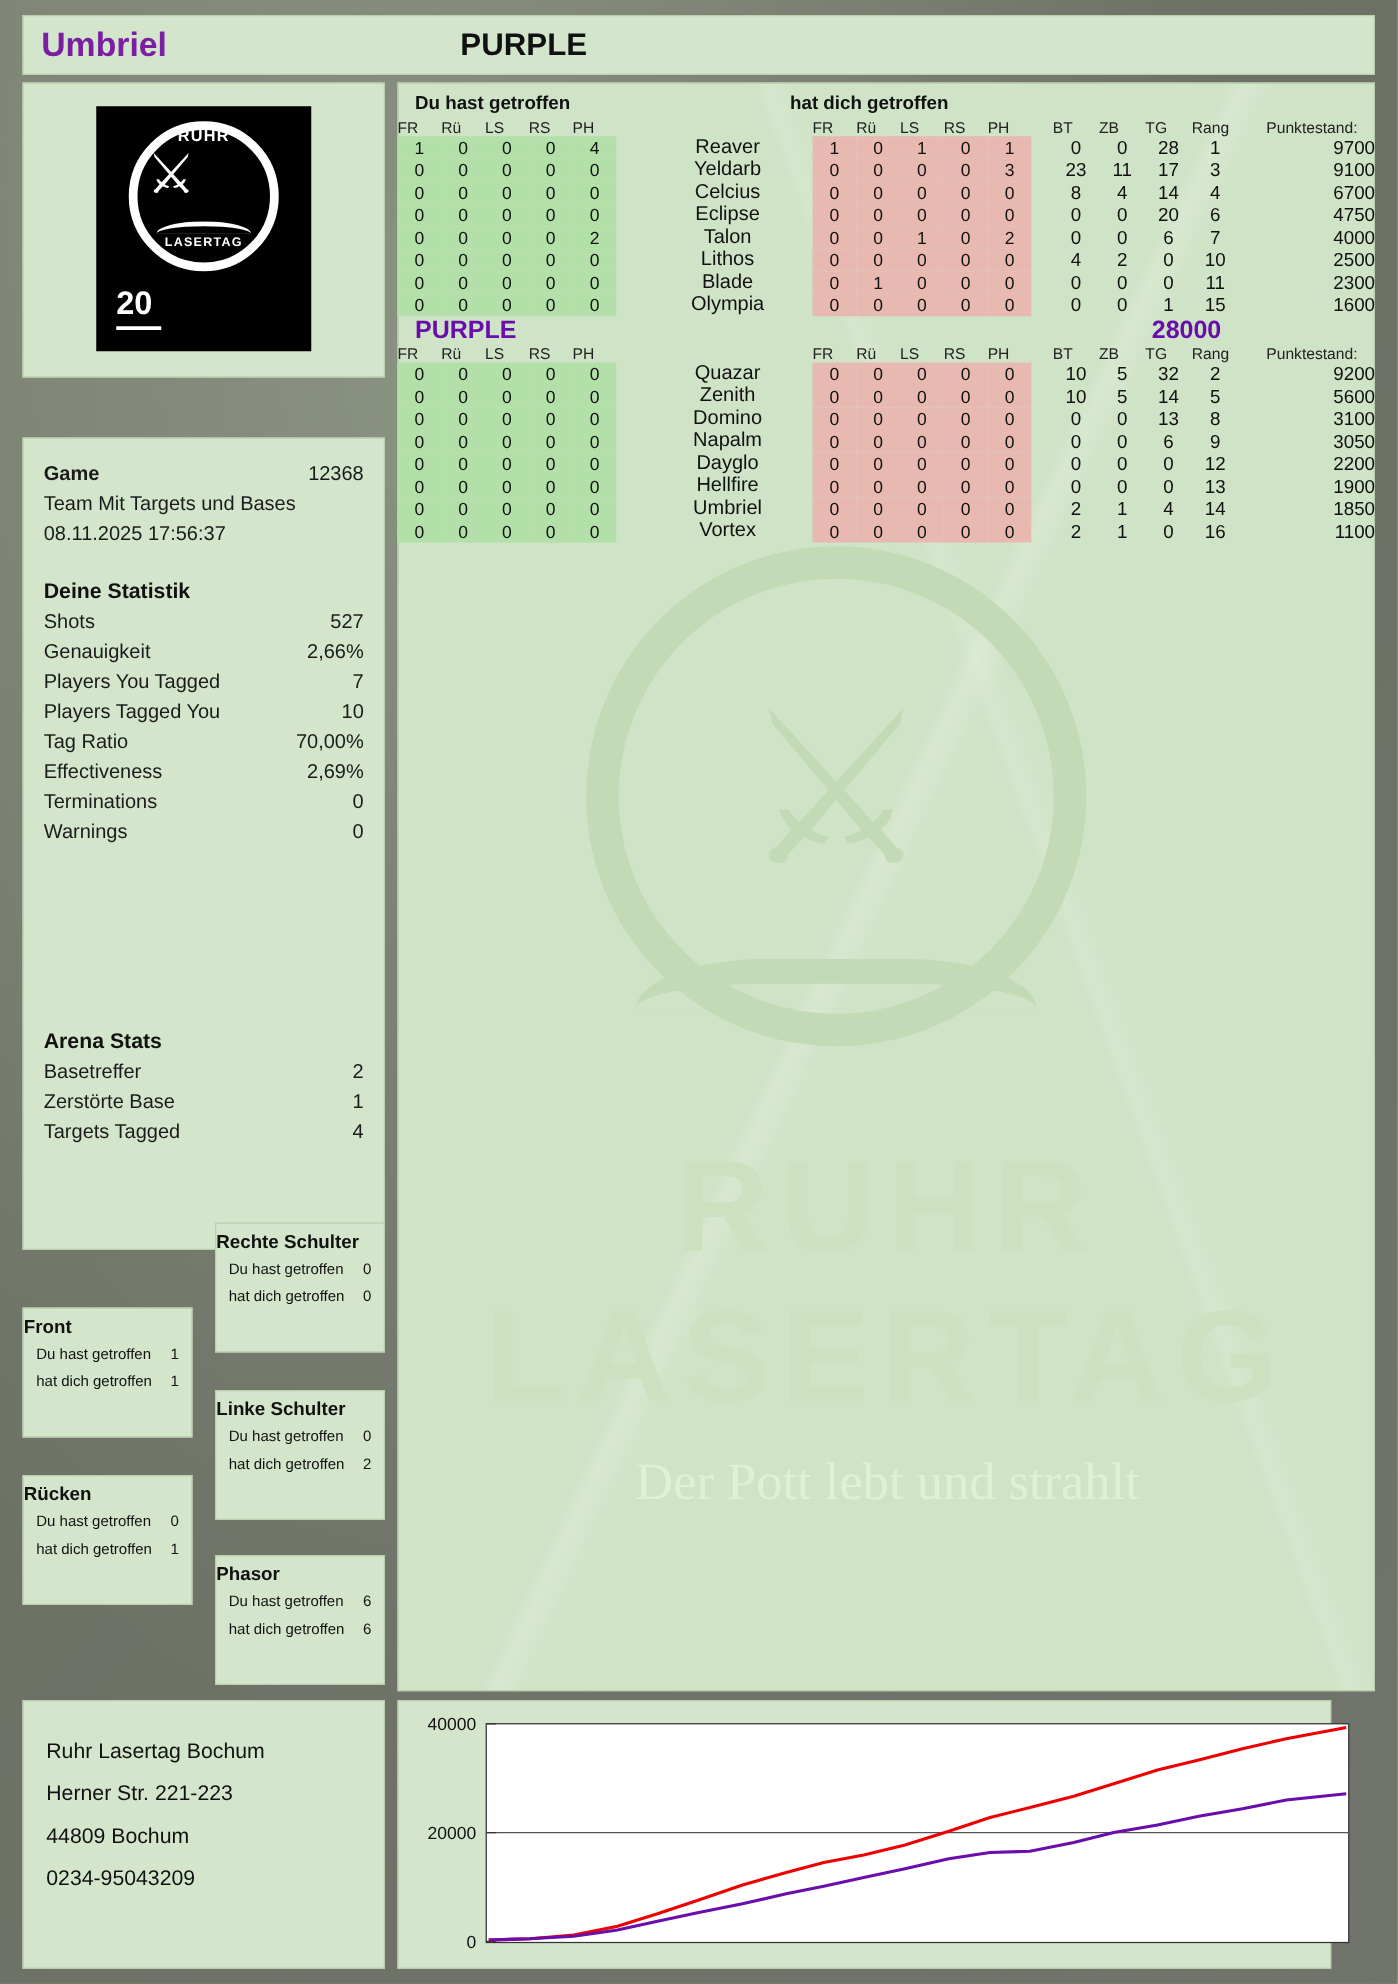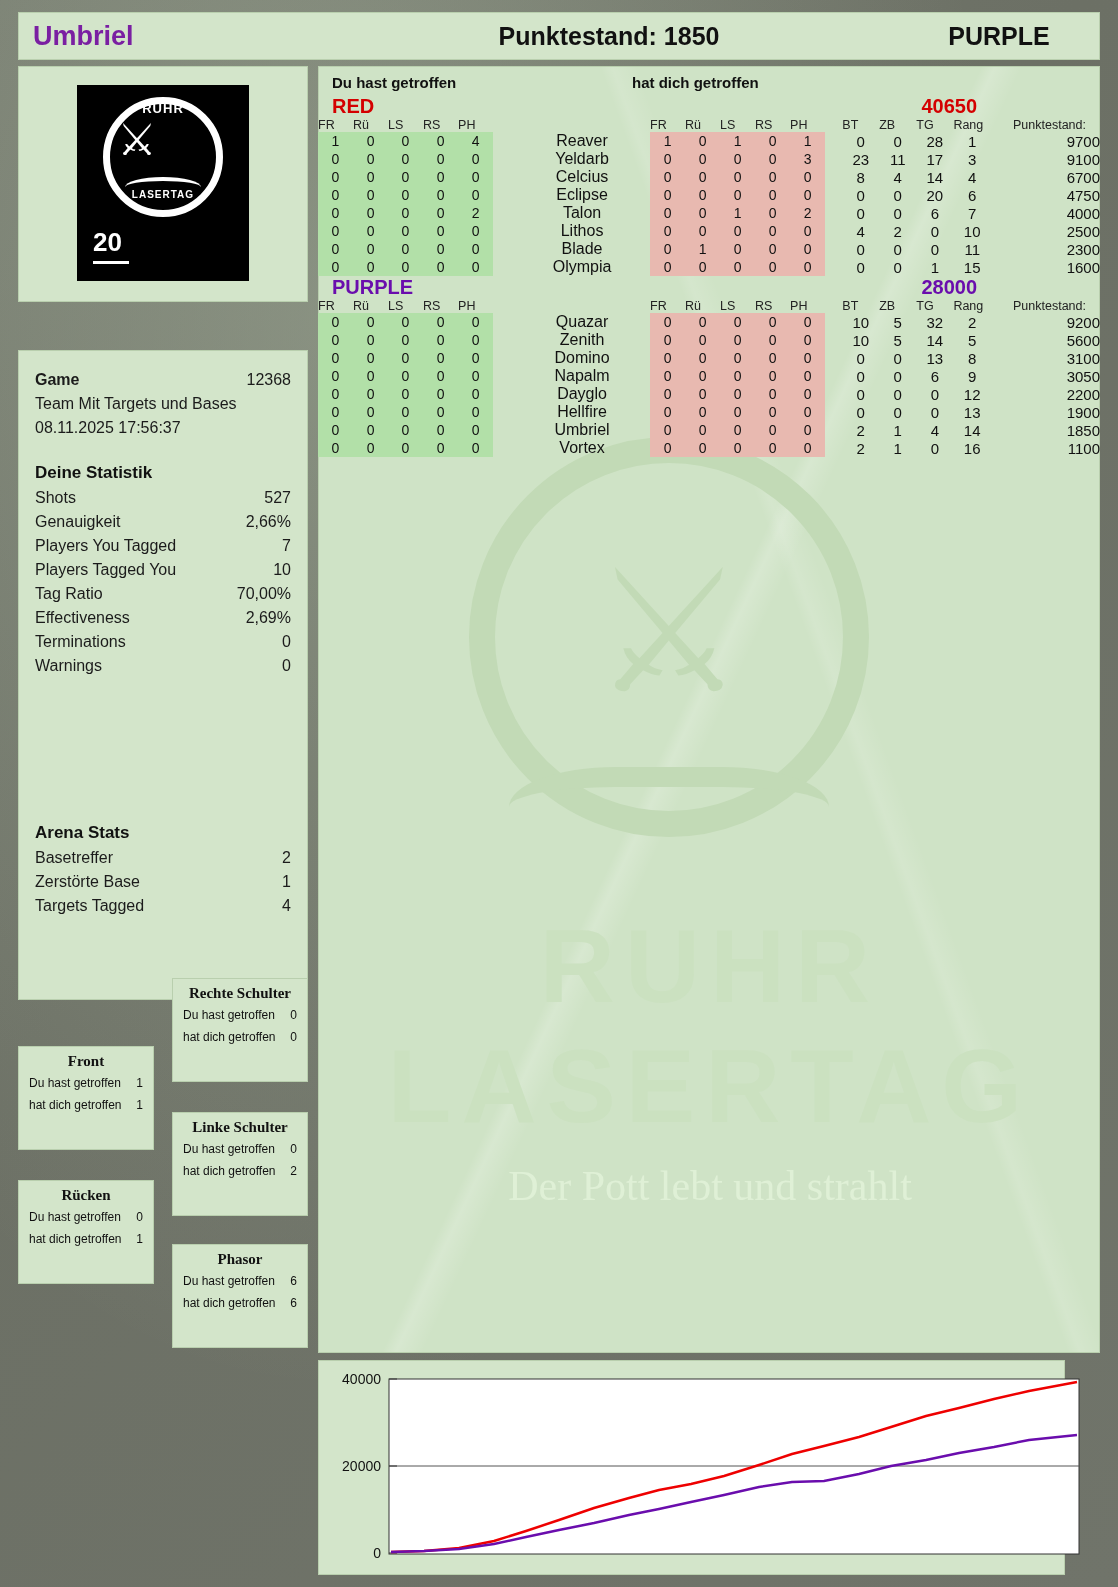--- a/index.html
+++ b/index.html
@@ -114,21 +114,21 @@
   .stats-panel { left:18px; top:314px; width:290px; height:650px; padding:14px 16px;margin-top:36px; }
   .row { display:flex; justify-content:space-between; font-size:16px; color:#1b1b1b; margin:6px 0; }
   .row .k { }
   .row .v { font-weight:normal; }
   .sect-title { font-size:17px; font-weight:bold; color:#111; margin:6px 0 6px; }
   .bold { font-weight:bold; }
   .mt-big { margin-top:26px; }
 
   
   .bp { position:absolute; background:#d3e5ca; border:1px solid #b9cfae; }
-  .bp h4 { margin:0; padding:6px 0 2px; text-align:center; font-size:15px; font-weight:bold; color:#111;font-family:Liberation Serif, serif; }
+  .bp h4 { margin:0; padding:6px 0 2px; font-size:15px; font-weight:bold; color:#111; }
   .bp .line { display:flex; justify-content:space-between; padding:4px 10px; font-size:12px; color:#111; }
 
   .bp-rs { left:172px; top:978px; width:136px; height:104px; }
   .bp-front { left:18px; top:1046px; width:136px; height:104px; }
   .bp-ls { left:172px; top:1112px; width:136px; height:104px; }
   .bp-ruecken { left:18px; top:1180px; width:136px; height:104px; }
   .bp-phasor { left:172px; top:1244px; width:136px; height:104px; }
 
   
   .addr { left:18px; top:1360px; width:290px; height:215px; padding:16px 18px; }
@@ -174,21 +174,20 @@
       <div class="wm-x">⚔</div>
       <div class="wm-wave"></div>
       <div class="wm-title">RUHR</div>
       <div class="wm-title2">LASERTAG</div>
       <div class="wm-sub">Der Pott lebt und strahlt</div>
     </div>
   </div>
 
   <div class="hdr">
     <div class="hdr-name">Umbriel</div>
-    <div class="hdr-score">Punktestand: 1850</div>
     <div class="hdr-team">PURPLE</div>
   </div>
 
   <div class="panel logo-panel">
     <div class="logo-box">
       <div class="logo-circle"></div>
       <div class="logo-x">⚔</div>
       <div class="logo-ruhr">RUHR</div>
       <div class="logo-wave"></div>
       <div class="logo-laser">LASERTAG</div>
@@ -307,20 +306,26 @@
     <div class="line">
         <span>Du hast getroffen</span>
         <span>6</span>
       </div>
     <div class="line">
         <span>hat dich getroffen</span>
         <span>6</span>
       </div>
   </div>
 
+  <div class="panel addr">
+    <div>Ruhr Lasertag Bochum</div>
+    <div>Herner Str. 221-223</div>
+    <div>44809 Bochum</div>
+    <div>0234-95043209</div>
+  </div>
 
   <div class="chart-panel">
     <svg class="chart-svg" width="782" height="215" viewBox="0 0 782 215">
       <rect x="70" y="18" width="690" height="175" fill="#ffffff" stroke="#333" stroke-width="1"></rect>
       <line x1="70" y1="105" x2="760" y2="105" stroke="#555" stroke-width="1"></line>
       <text x="62" y="23" text-anchor="end" font-size="14" font-family="Liberation Sans, sans-serif" fill="#111">40000</text>
       <text x="62" y="110" text-anchor="end" font-size="14" font-family="Liberation Sans, sans-serif" fill="#111">20000</text>
       <text x="62" y="197" text-anchor="end" font-size="14" font-family="Liberation Sans, sans-serif" fill="#111">0</text>
       <line x1="70" y1="18" x2="78" y2="18" stroke="#333"></line>
       <line x1="70" y1="105" x2="78" y2="105" stroke="#333"></line>
@@ -332,25 +337,20 @@
 
   <div class="sb">
     <div class="sb-head">
       <div class="h1">Du hast getroffen</div>
       <div class="h2">hat dich getroffen</div>
     </div>
 
     <table class="score">
 
       <tbody>
-          <tr class="teamrow">
-        <td class="tname red" colspan="7">RED</td>
-        <td colspan="7"></td>
-        <td class="tscore red" colspan="3">40650</td>
-      </tr>
       <tr class="colhdr">
         <td>FR</td>
         <td>Rü</td>
         <td>LS</td>
         <td>RS</td>
         <td>PH</td>
         <td class="gap"></td>
         <td class="nm"></td>
         <td>FR</td>
         <td>Rü</td>

